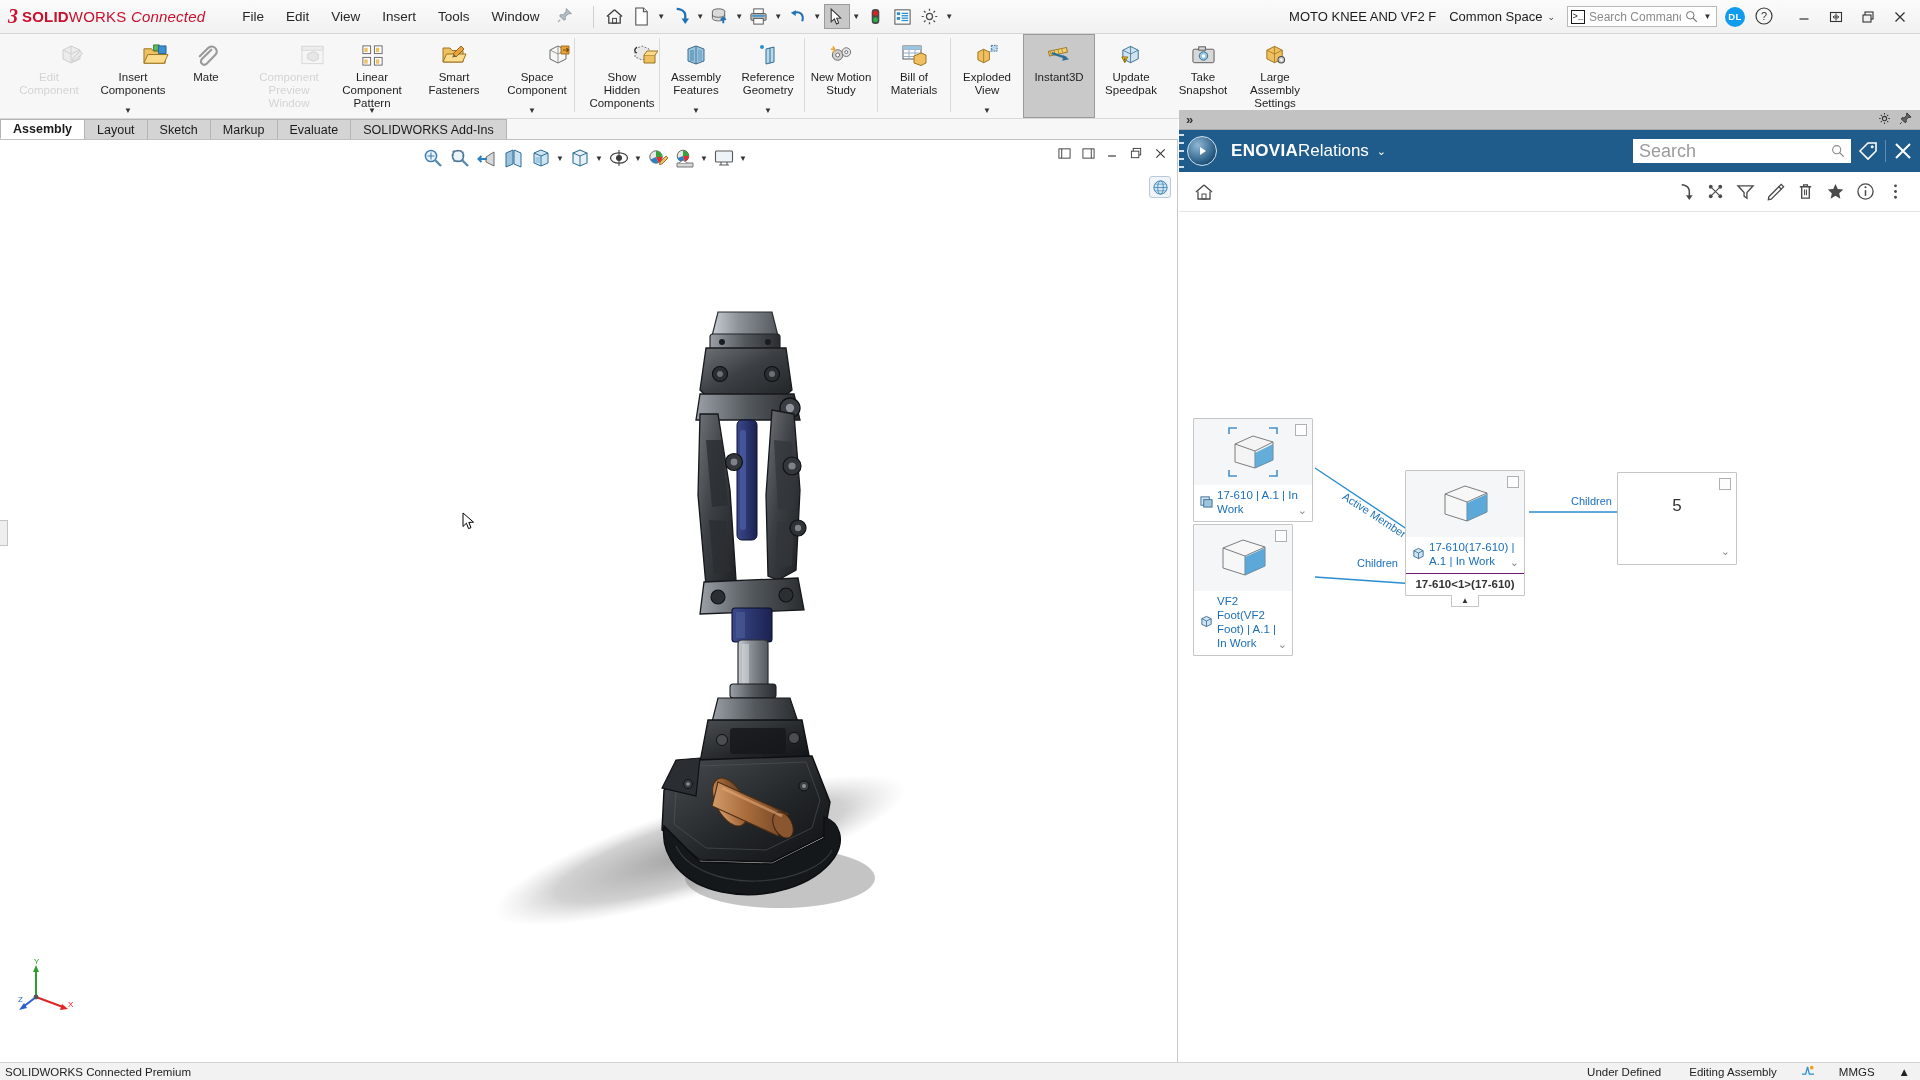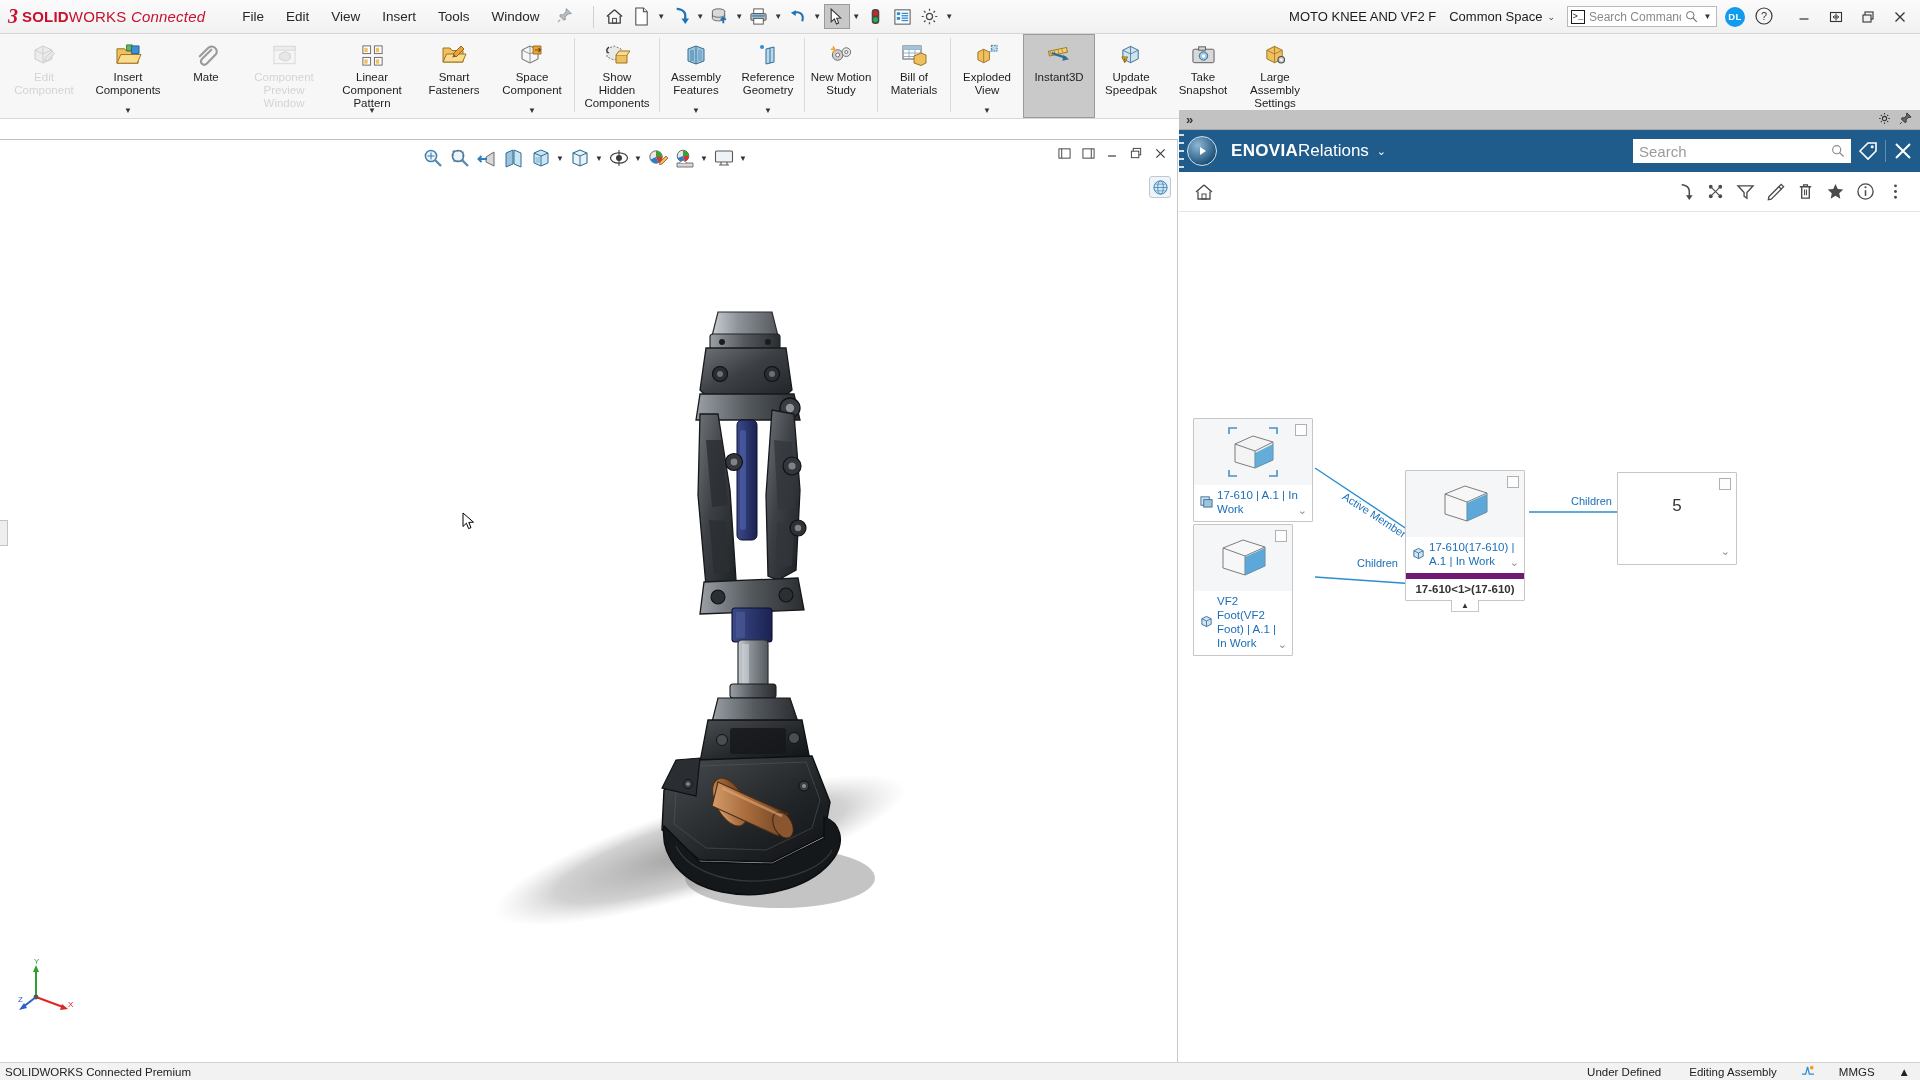--- a/index.html
+++ b/index.html
@@ -100,21 +100,21 @@
   .rbtn .ricon { height: 30px; display: flex; align-items: center; justify-content: center; }
   .rbtn .rlabel {
     font-size: 11.5px; line-height: 13px; text-align: center; color: #1e1e1e;
     padding: 1px 2px 0 2px; word-wrap: break-word; max-width: 72px;
   }
   .rbtn.disabled .rlabel { color: #9a9a9a; }
   .rbtn .rcaret {
     position: absolute; bottom: 2px; left: 50%; transform: translateX(-50%);
     font-size: 8px; color: #333;
   }
-  .rbtn.wide { width: 84px; }
+  .rbtn.wide { width: 84px; align-items: flex-end; }
   .rbtn.xwide { width: 92px; }
 
   
   .tabstrip {
     position: absolute; left: 0; top: 119px; width: 1178px; height: 20px;
     display: flex; align-items: flex-end; background: #f7f7f7;
   }
   .tab {
     height: 20px; padding: 0 12px; display: flex; align-items: center;
     font-size: 12.5px; color: #1a1a1a; background: #d4d4d4;
@@ -203,21 +203,21 @@
   .compass-rail i { display: block; width: 5px; height: 2px; background: #cfe1ee; }
   .enovia-title { color: #fff; font-size: 17px; margin-left: 14px; white-space: nowrap; }
   .enovia-title b { font-weight: bold; letter-spacing: .3px; }
   .enovia-title span { font-weight: normal; }
   .enovia-caret { color: #fff; font-size: 11px; margin-left: 8px; }
   .dxsearch {
     margin-left: auto; width: 218px; height: 24px; background: #fff;
     display: flex; align-items: center; padding: 0 6px;
   }
   .dxsearch input {
-    border: none; outline: none; flex: 1; font-size: 15px; color: #333;
+    border: none; outline: none; flex: 1; font-size: 18px; color: #333;
     font-family: "Liberation Sans", sans-serif; background: transparent; width: 10px;
   }
   .dxsearch input::placeholder { color: #9b9b9b; }
   .dxbar-btn {
     width: 34px; height: 42px; display: flex; align-items: center; justify-content: center;
     cursor: default;
   }
   .dxdivider { width: 1px; height: 22px; background: #5d8fb5; }
 
   .dxtoolbar {
@@ -249,21 +249,21 @@
     padding: 3px 6px 5px 6px; font-size: 11.5px; line-height: 14px; color: #1a6fb8;
     display: flex; align-items: center; gap: 4px; position: relative;
     min-height: 34px;
   }
   .rnode .nlabel .micon { flex: 0 0 auto; margin-top: 1px; }
   .rnode .nlabel .ntext { flex: 1 1 auto; word-break: break-word; }
   .rnode .expand {
     position: absolute; right: 5px; bottom: 4px; font-size: 11px; color: #8d8d8d;
   }
   .rnode .subrow {
-    border-top: 6px solid #701a75; text-align: center; font-size: 11.5px;
+    border-top: 1px solid #701a75; text-align: center; font-size: 11.5px;
     font-weight: bold; color: #333; padding: 4px 0 5px 0;
   }
   .rnode .downtab {
     position: absolute; left: 50%; transform: translateX(-50%); bottom: -12px;
     width: 28px; height: 12px; background: #fff; border: 1px solid #c6c6c6;
     border-top: none; display: flex; align-items: center; justify-content: center;
     font-size: 8px; color: #333;
   }
   .edge-label {
     position: absolute; font-size: 11px; color: #1a6fb8; white-space: nowrap;
@@ -646,20 +646,28 @@
             <g stroke="#4a4a4a" stroke-width="1.1" fill="#cfcfcf">
               <circle cx="19" cy="17" r="3.4"></circle>
             </g>
             <circle cx="19" cy="17" r="1.2" fill="#fff"></circle>
           </svg>
       </div>
       <div class="rlabel">Large Assembly Settings</div>
     </div>
   </div>
 
+  <div class="tabstrip">
+    <div class="tab active">Assembly</div>
+    <div class="tab">Layout</div>
+    <div class="tab">Sketch</div>
+    <div class="tab">Markup</div>
+    <div class="tab">Evaluate</div>
+    <div class="tab">SOLIDWORKS Add-Ins</div>
+  </div>
 
   <div class="graphics">
 
     <div class="winctl">
       <div class="wsm">
         <svg width="13" height="13" viewBox="0 0 14 14">
             <rect x="1" y="2" width="12" height="10" stroke="#3d3d3d" stroke-width="1" fill="none"></rect>
             <path d="M4 2 V12" stroke="#3d3d3d" stroke-width="1"></path>
           </svg>
       </div>

